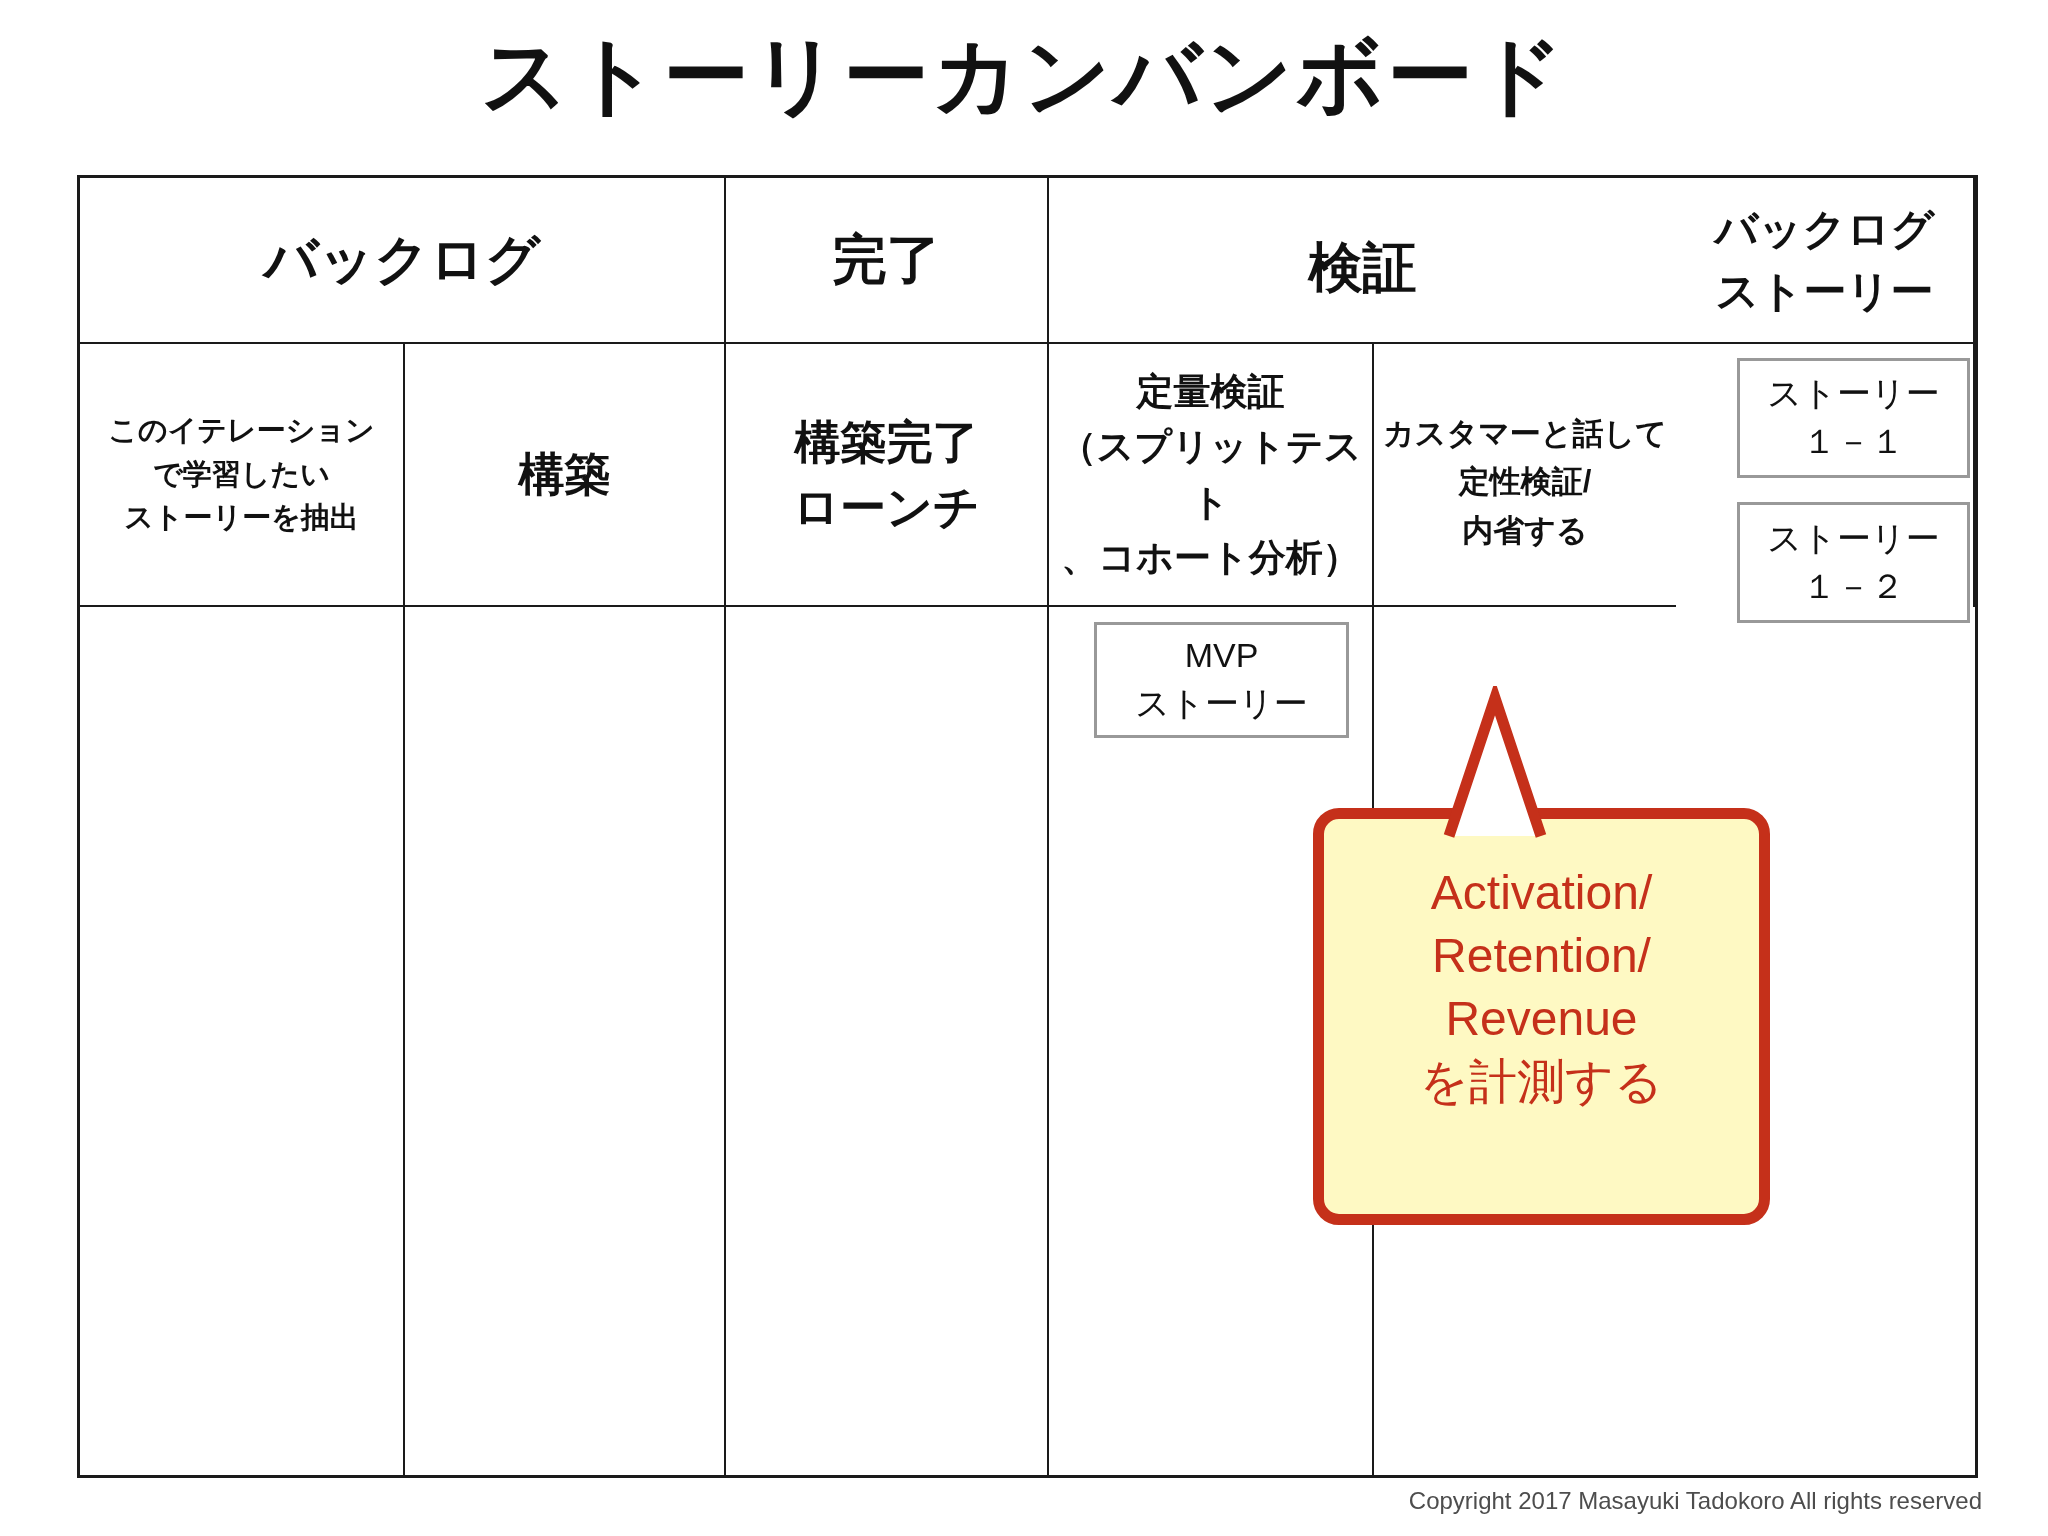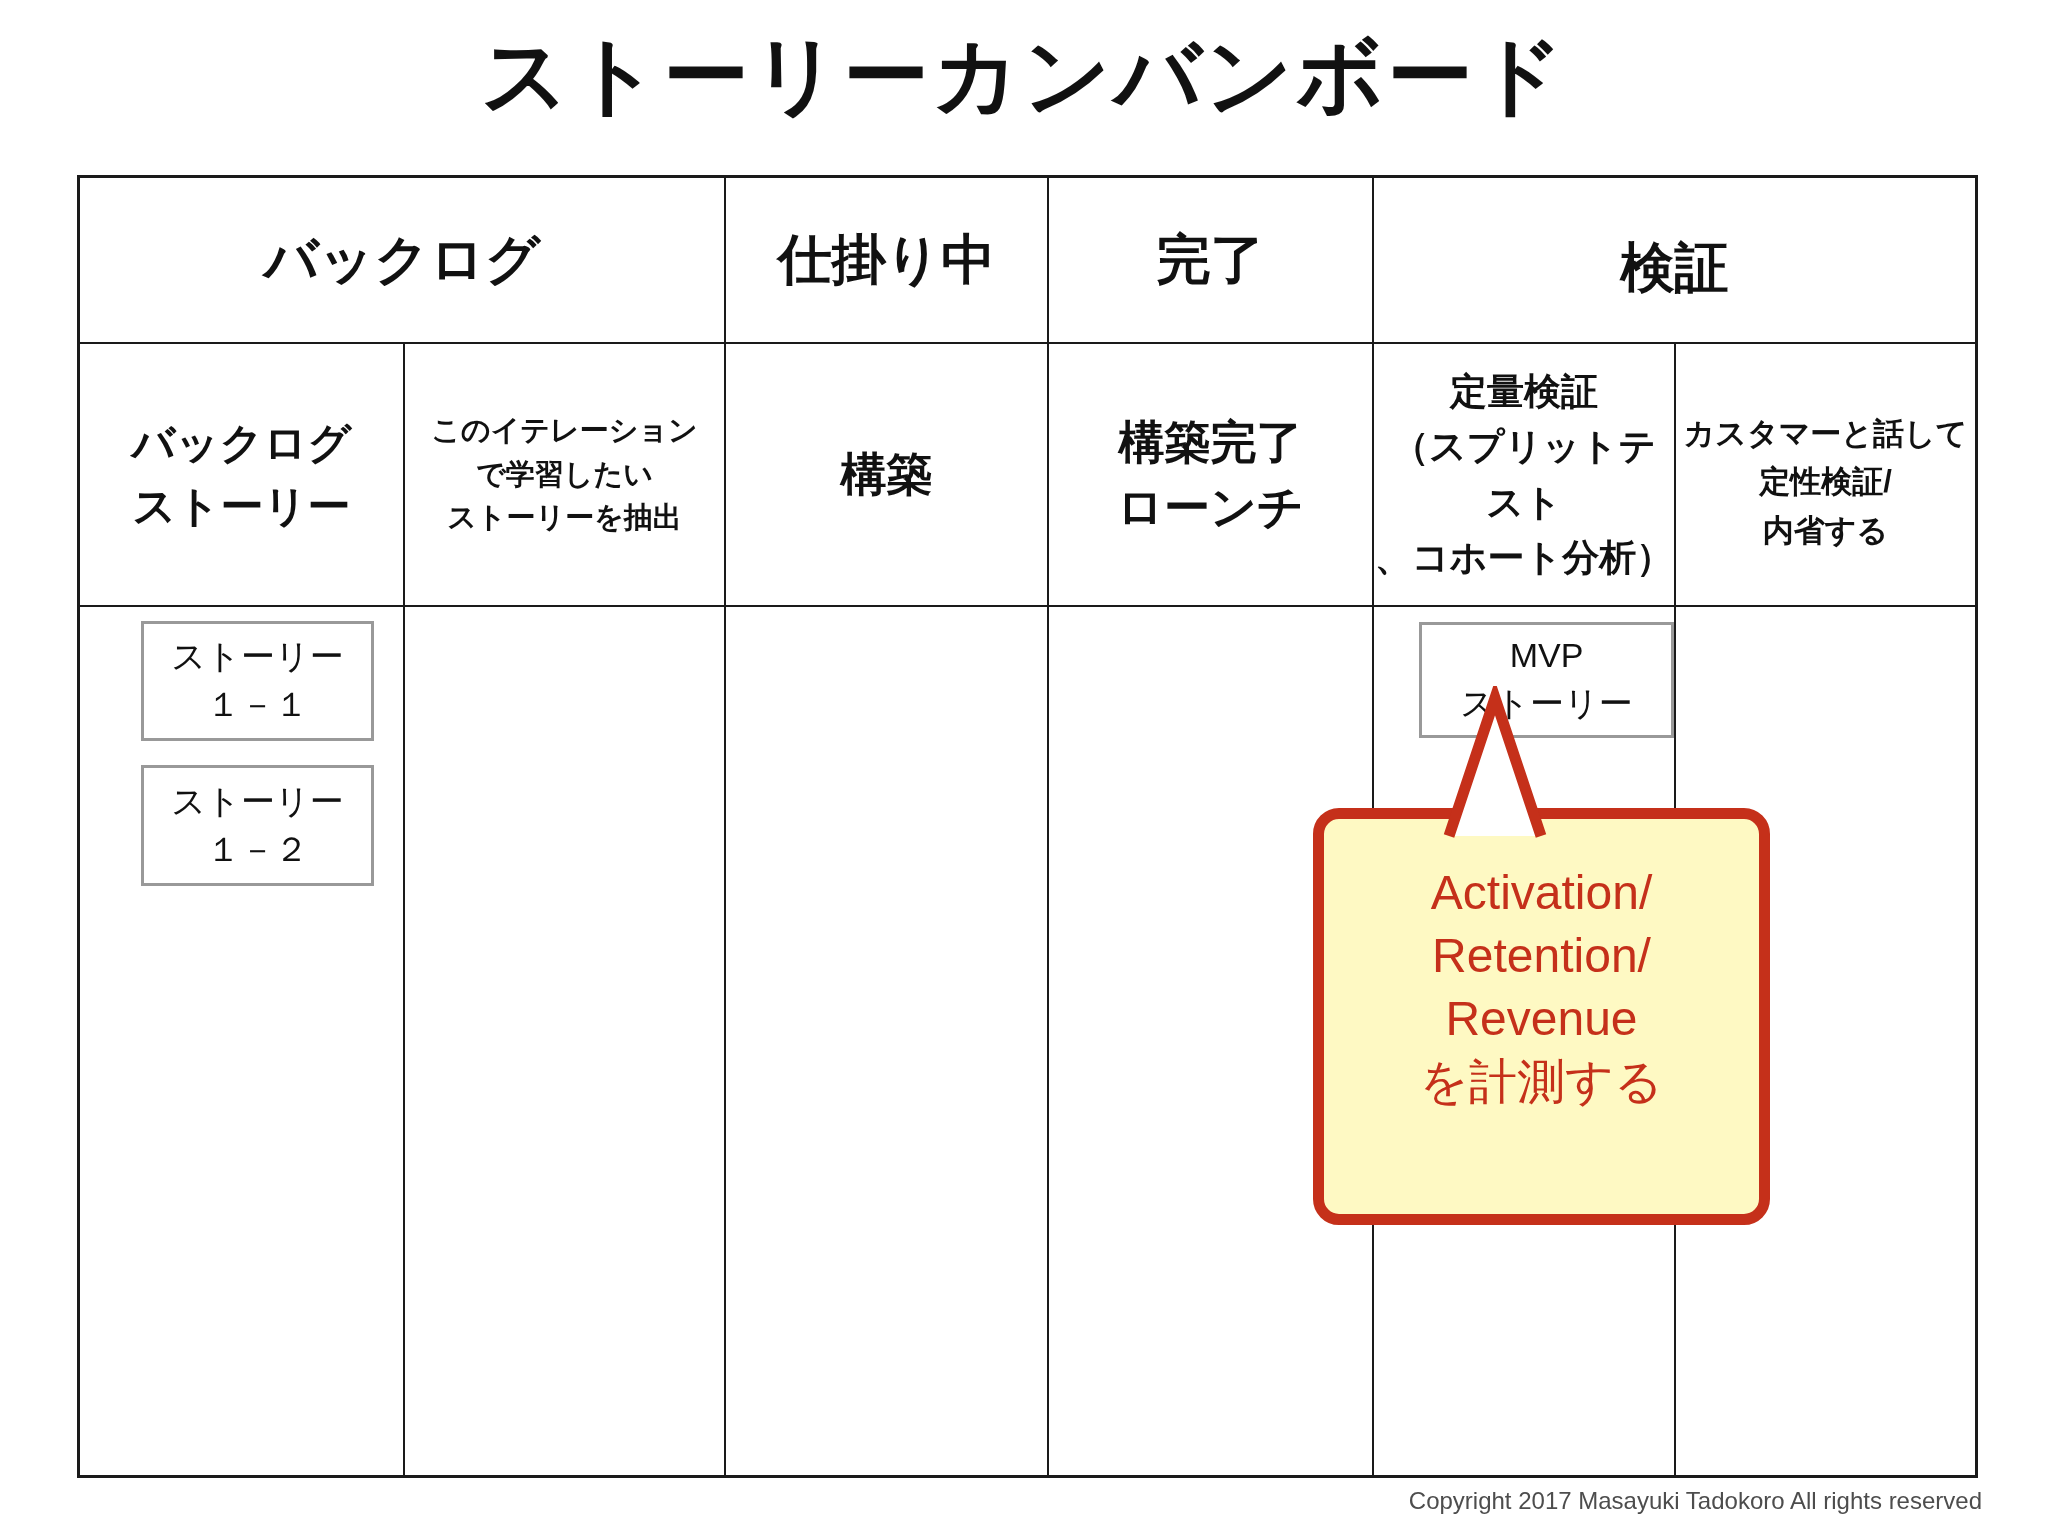--- a/index.html
+++ b/index.html
@@ -76,21 +76,20 @@
 </head>
 <body>
 
 <div class="page">
 
   <h1 class="title">ストーリーカンバンボード</h1>
 
   <div class="board">
 
     <div class="cell h1 span2">バックログ</div>
-    <div class="cell h1">仕掛り中</div>
     <div class="cell h1">完了</div>
     <div class="cell h1 span2 noR">検証</div>
 
     <div class="cell pre f43">バックログ
 ストーリー</div>
     <div class="cell pre f35">このイテレーション
 で学習したい
 ストーリーを抽出</div>
     <div class="cell pre f46">構築</div>
     <div class="cell pre f46">構築完了

